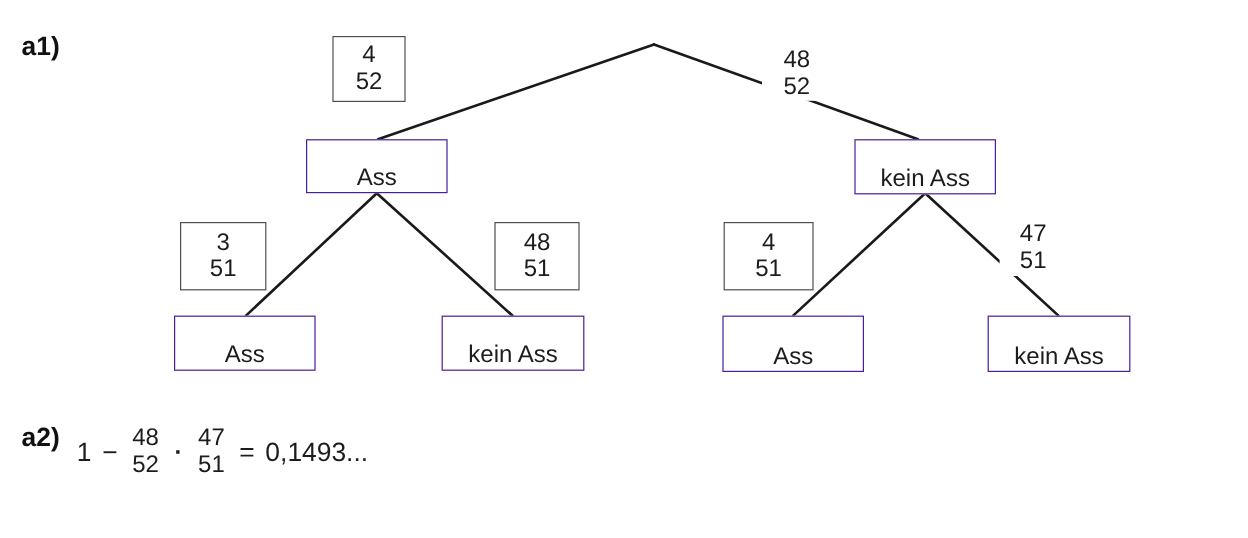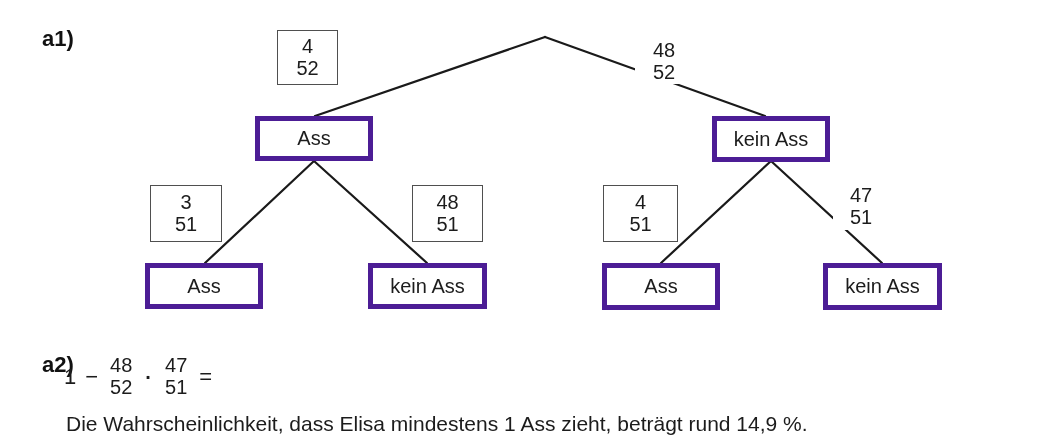--- a/index.html
+++ b/index.html
@@ -15,42 +15,41 @@
     font-family: "Liberation Sans", sans-serif;
     color: #1c1c1c;
     overflow: hidden;
   }
   .section-label {
     position: absolute;
     font-size: 22px;
     font-weight: bold;
     color: #111111;
     white-space: nowrap;
-    margin-left: 24px;
   }
   svg.tree-lines {
     position: absolute;
     left: 0;
     top: 0;
     width: 1040px;
     height: 448px;
     pointer-events: none;
   }
   svg.tree-lines line {
     stroke: #1a1a1a;
     stroke-width: 2.2;
     stroke-linecap: round;
   }
   .node {
     position: absolute;
     box-sizing: border-box;
-    border: 5px solid #4c1d95;
+    border: 1px solid #4c1d95;
     background: #ffffff;
     display: flex;
-    align-items: center;
+    align-items: flex-end;
     justify-content: center;
     font-size: 20px;
     white-space: nowrap;
   }
   .prob {
     position: absolute;
     box-sizing: border-box;
     background: #ffffff;
     display: flex;
     align-items: center;
@@ -193,17 +192,17 @@
       <span class="bar"></span>
       <span class="den">52</span>
     </span>
     <span class="op-dot">·</span>
     <span class="frac">
       <span class="num">47</span>
       <span class="bar"></span>
       <span class="den">51</span>
     </span>
     <span>=</span>
-  </div>
-
-  <div class="conclusion">Die Wahrscheinlichkeit, dass Elisa mindestens 1 Ass zieht, beträgt rund 14,9 %.</div>
+    <span>0,1493...</span>
+  </div>
+
 
 </div>
 
 </body></html>

